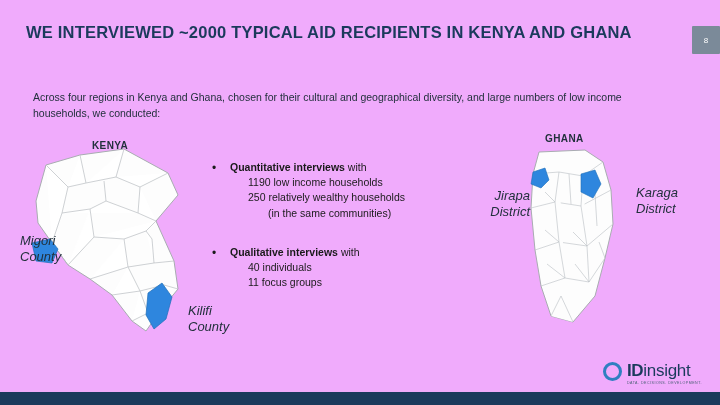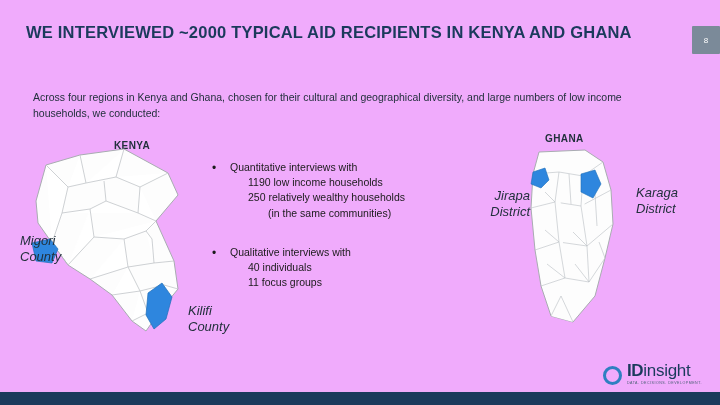--- a/index.html
+++ b/index.html
@@ -60,21 +60,21 @@
     line-height: 1.5;
   }
   
   .map-title {
     position: absolute;
     font-size: 10px;
     font-weight: bold;
     color: #22303c;
     letter-spacing: 0.4px;
   }
-  .kenya-title { left: 114px; top: 140px; }
+  .kenya-title { left: 92px; top: 140px; }
   .ghana-title { left: 545px; top: 133px; }
 
   .region-label {
     position: absolute;
     font-size: 13px;
     font-style: italic;
     color: #22303c;
     line-height: 1.25;
   }
   .migori { left: 20px; top: 233px; }
@@ -106,21 +106,21 @@
     position: absolute;
     left: 0px;
     top: 0px;
     font-size: 12px;
     line-height: 1.45;
   }
   .bullet-head {
     margin-left: 18px;
     line-height: 1.45;
   }
-  .bullet-head b { font-weight: normal; text-align: right; }
+  .bullet-head b { font-weight: bold; text-align: right; }
   .bullet-sub {
     margin-left: 36px;
     line-height: 1.45;
   }
   .bullet-sub2 {
     margin-left: 56px;
     line-height: 1.45;
   }
   
   .footer-bar {
@@ -129,21 +129,21 @@
     bottom: 0;
     width: 720px;
     height: 13px;
     background: #1b3a5c;
   }
   .logo {
     position: absolute;
     right: 18px;
     bottom: 20px;
     display: flex;
-    align-items: flex-end;
+    align-items: flex-start;
     gap: 5px;
   }
   .logo-ring {
     width: 19px;
     height: 19px;
     border: 3px solid #2f7fc1;
     border-radius: 50%;
     box-sizing: border-box;
   }
   .logo-text {

